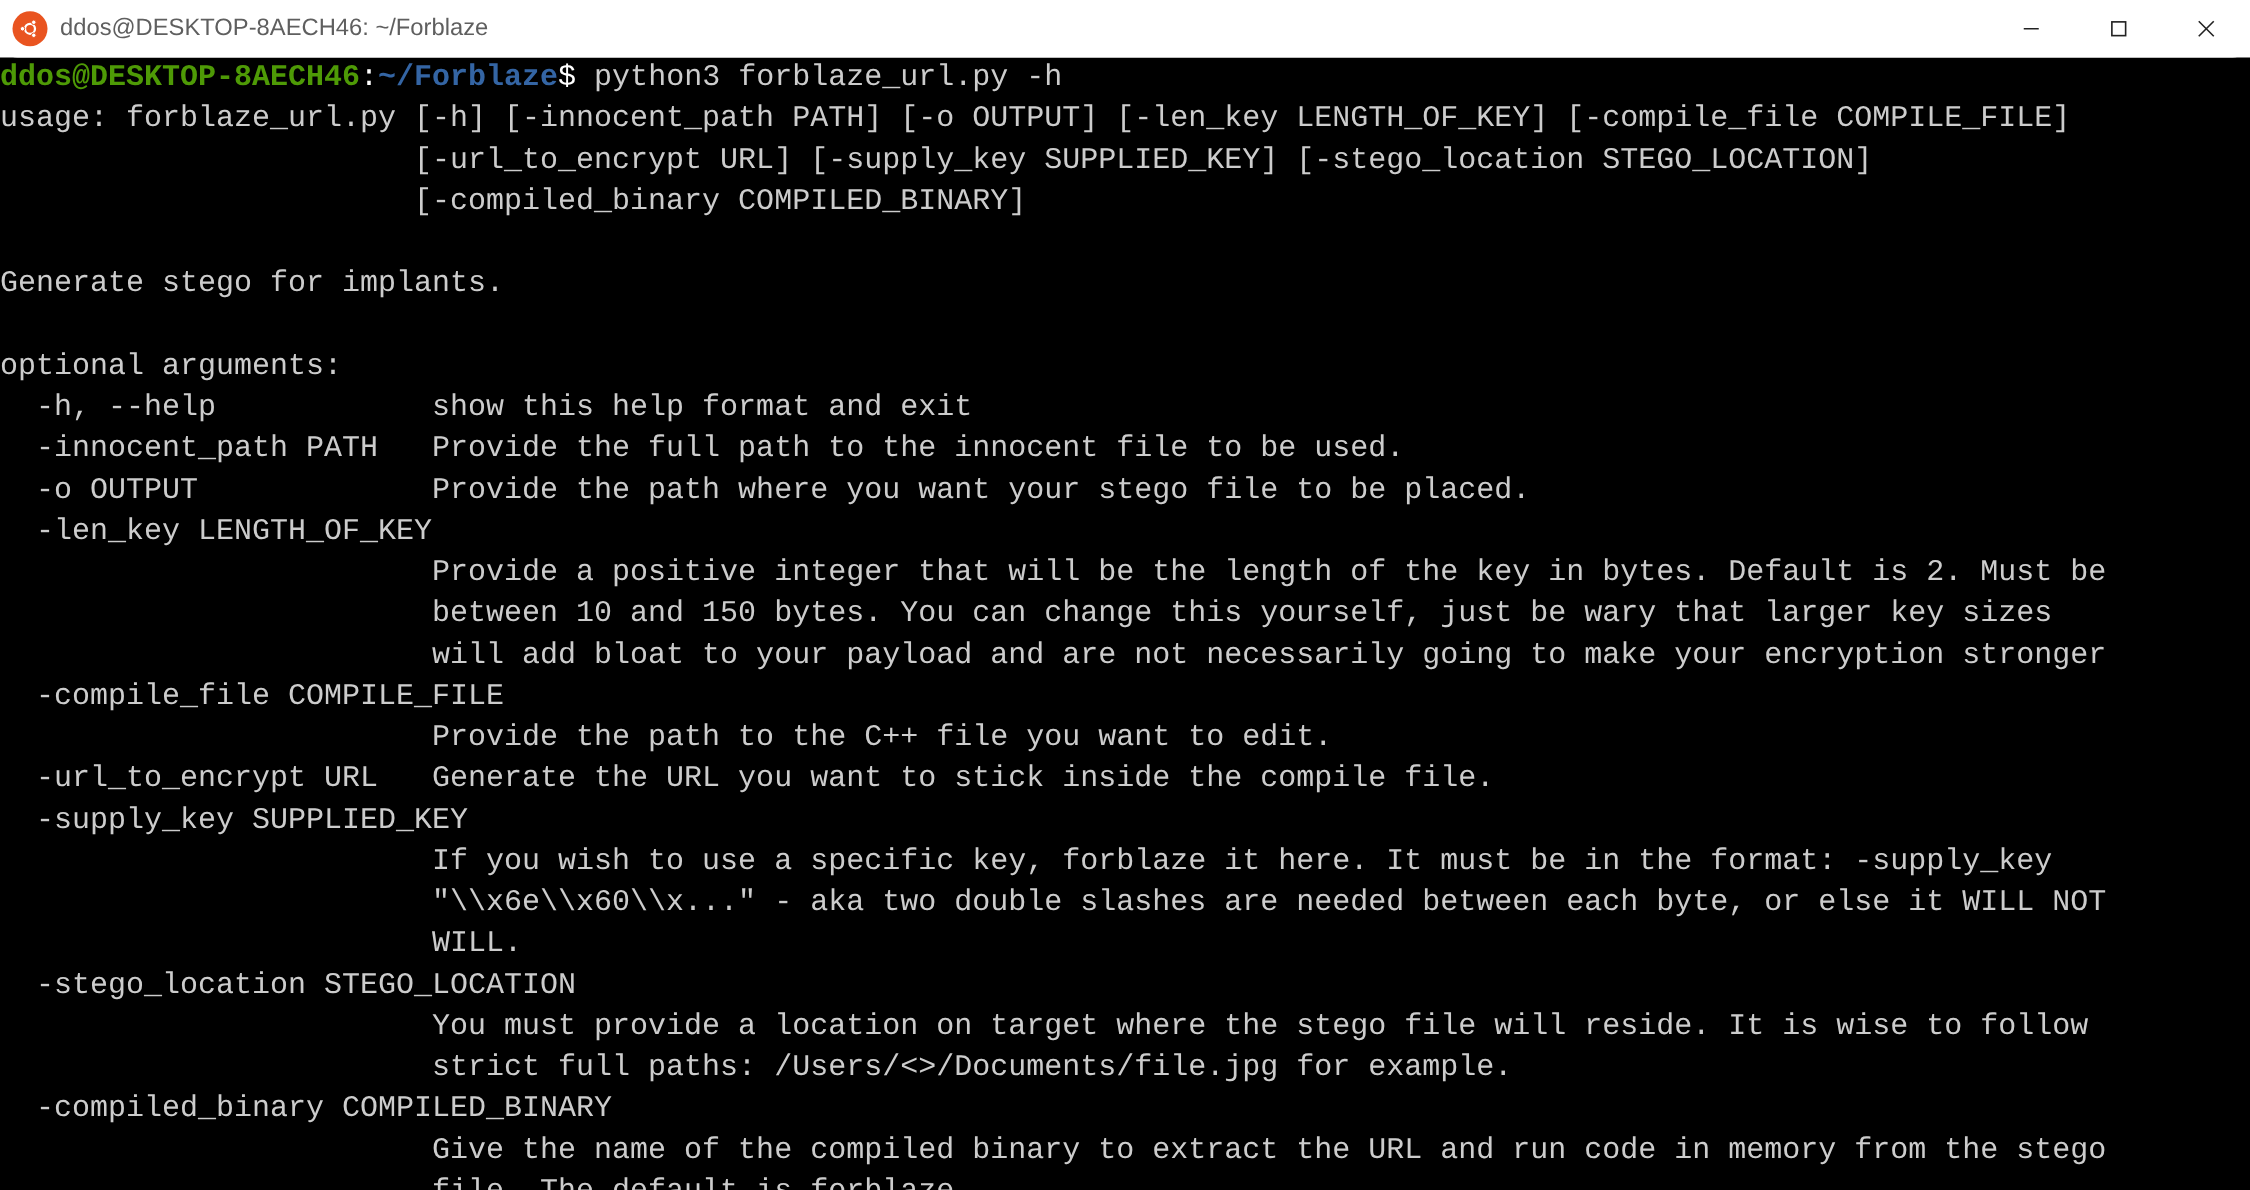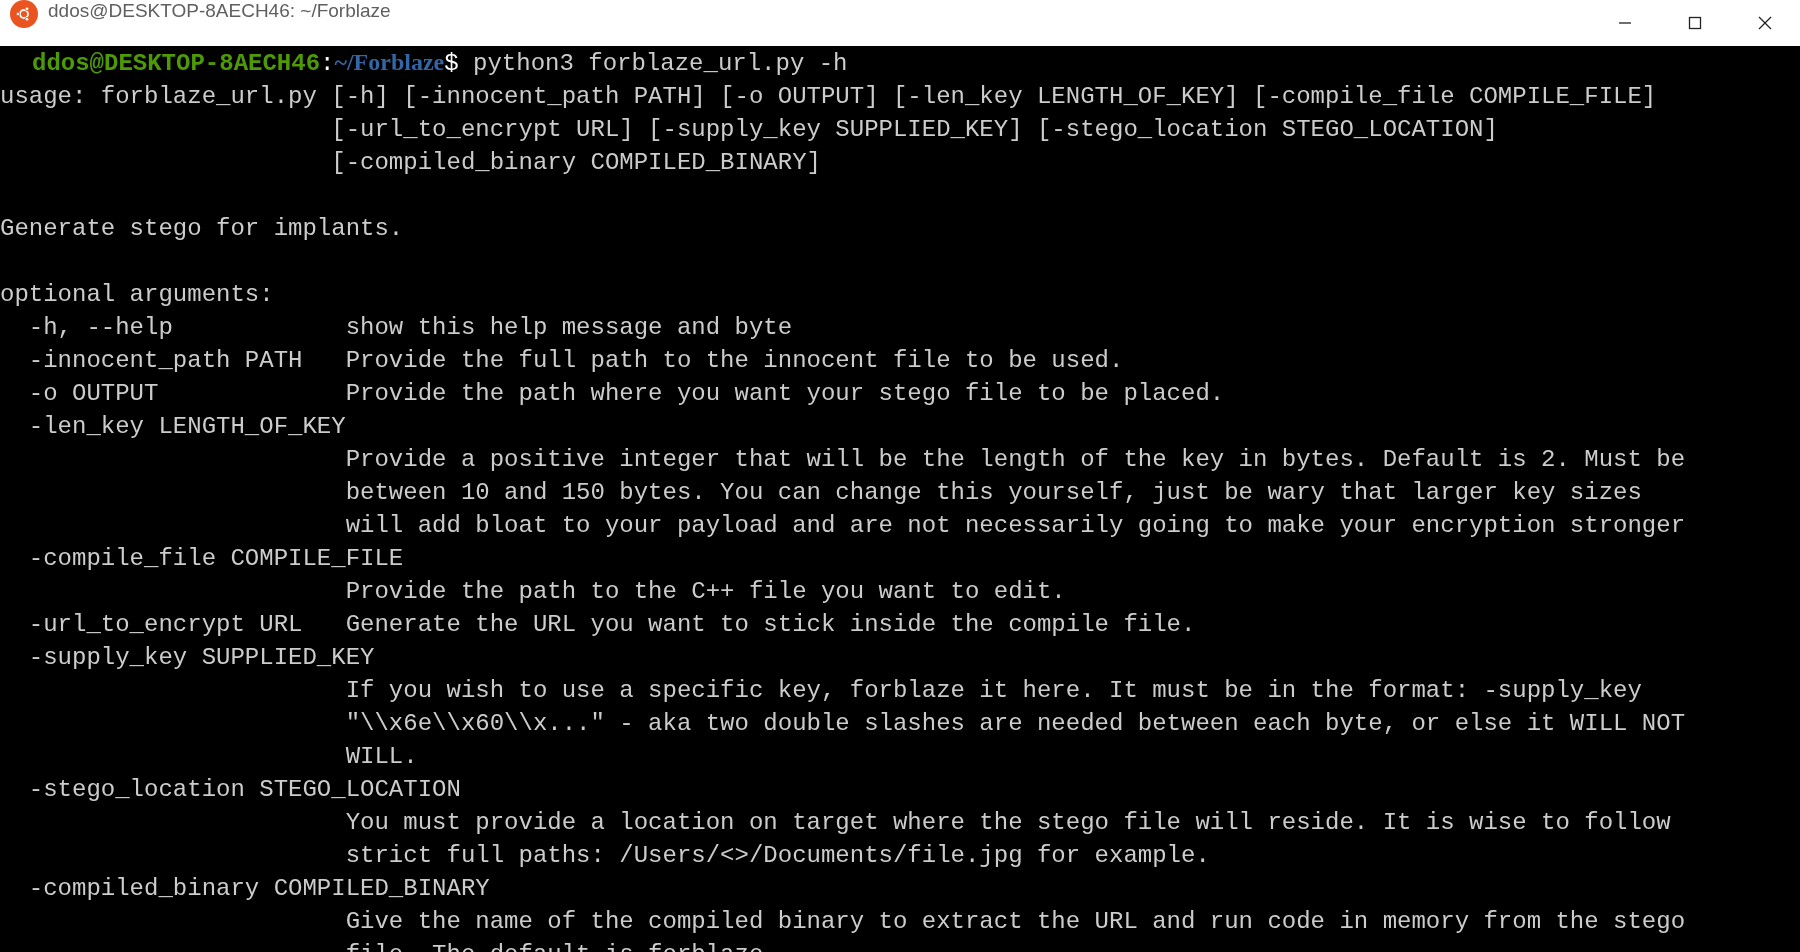--- a/index.html
+++ b/index.html
@@ -8,21 +8,21 @@
     width: 1800px;
     height: 952px;
     overflow: hidden;
     font-family: "Segoe UI", Arial, sans-serif;
     background: #ffffff;
   }
   .titlebar {
     height: 46px;
     background: #ffffff;
     display: flex;
-    align-items: flex-start;
+    align-items: center;
     padding: 0 10px;
     box-sizing: border-box;
     position: relative;
     border-radius: 14px;
   }
   .titlebar .app-icon {
     width: 28px;
     height: 28px;
     border-radius: 50%;
     background: #e95420;
@@ -61,23 +61,23 @@
     width: 100%;
     height: calc(100% - 46px);
     font-family: Consolas, "Courier New", monospace;
     font-size: 24px;
     line-height: 33px;
     white-space: pre;
     padding: 0;
     box-sizing: border-box;
     overflow: hidden;
   }
-  .prompt-user { color: #4e9a06; font-weight: bold; padding-left: 32px; }
+  .prompt-user { color: #4e9a06; font-weight: bold; }
   .prompt-colon { color: #ffffff; }
-  .prompt-path { color: #3465a4; font-weight: bold; font-family: Liberation Serif, serif; }
+  .prompt-path { color: #3465a4; font-weight: bold; }
   .prompt-dollar { color: #ffffff; }
   .cmd { color: #cccccc; font-family: Liberation Mono, monospace; }
 </style>
 </head>
 <body>
 
 <div class="titlebar">
   <div class="app-icon">
     <svg width="20" height="20" viewBox="0 0 100 100">
       <circle cx="50" cy="50" r="50" fill="#e95420"></circle>
@@ -109,21 +109,21 @@
 </div>
 
 <div class="terminal"><span class="prompt-user">ddos@DESKTOP-8AECH46</span><span class="prompt-colon">:</span><span class="prompt-path">~/Forblaze</span><span class="prompt-dollar">$</span><span class="cmd"> python3 forblaze_url.py -h</span>
 <span>usage: forblaze_url.py [-h] [-innocent_path PATH] [-o OUTPUT] [-len_key LENGTH_OF_KEY] [-compile_file COMPILE_FILE]</span>
 <span>                       [-url_to_encrypt URL] [-supply_key SUPPLIED_KEY] [-stego_location STEGO_LOCATION]</span>
 <span>                       [-compiled_binary COMPILED_BINARY]</span>
 <span></span>
 <span>Generate stego for implants.</span>
 <span></span>
 <span>optional arguments:</span>
-<span>  -h, --help            show this help message and byte</span>
+<span>  -h, --help            show this help format and exit</span>
 <span>  -innocent_path PATH   Provide the full path to the innocent file to be used.</span>
 <span>  -o OUTPUT             Provide the path where you want your stego file to be placed.</span>
 <span>  -len_key LENGTH_OF_KEY</span>
 <span>                        Provide a positive integer that will be the length of the key in bytes. Default is 2. Must be</span>
 <span>                        between 10 and 150 bytes. You can change this yourself, just be wary that larger key sizes</span>
 <span>                        will add bloat to your payload and are not necessarily going to make your encryption stronger</span>
 <span>  -compile_file COMPILE_FILE</span>
 <span>                        Provide the path to the C++ file you want to edit.</span>
 <span>  -url_to_encrypt URL   Generate the URL you want to stick inside the compile file.</span>
 <span>  -supply_key SUPPLIED_KEY</span>

